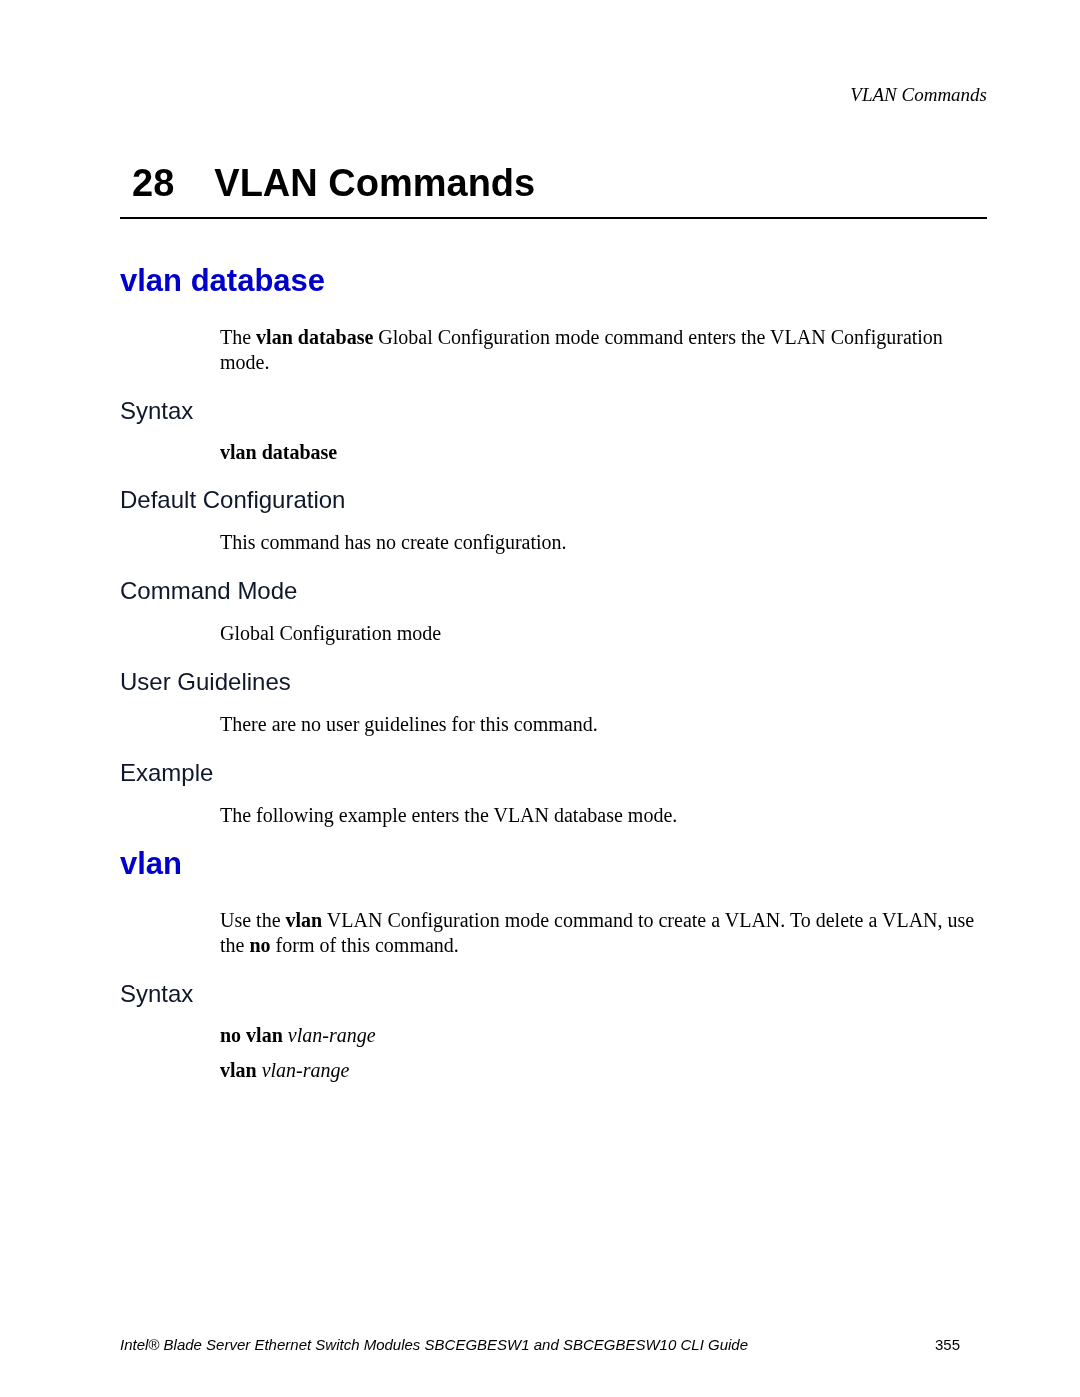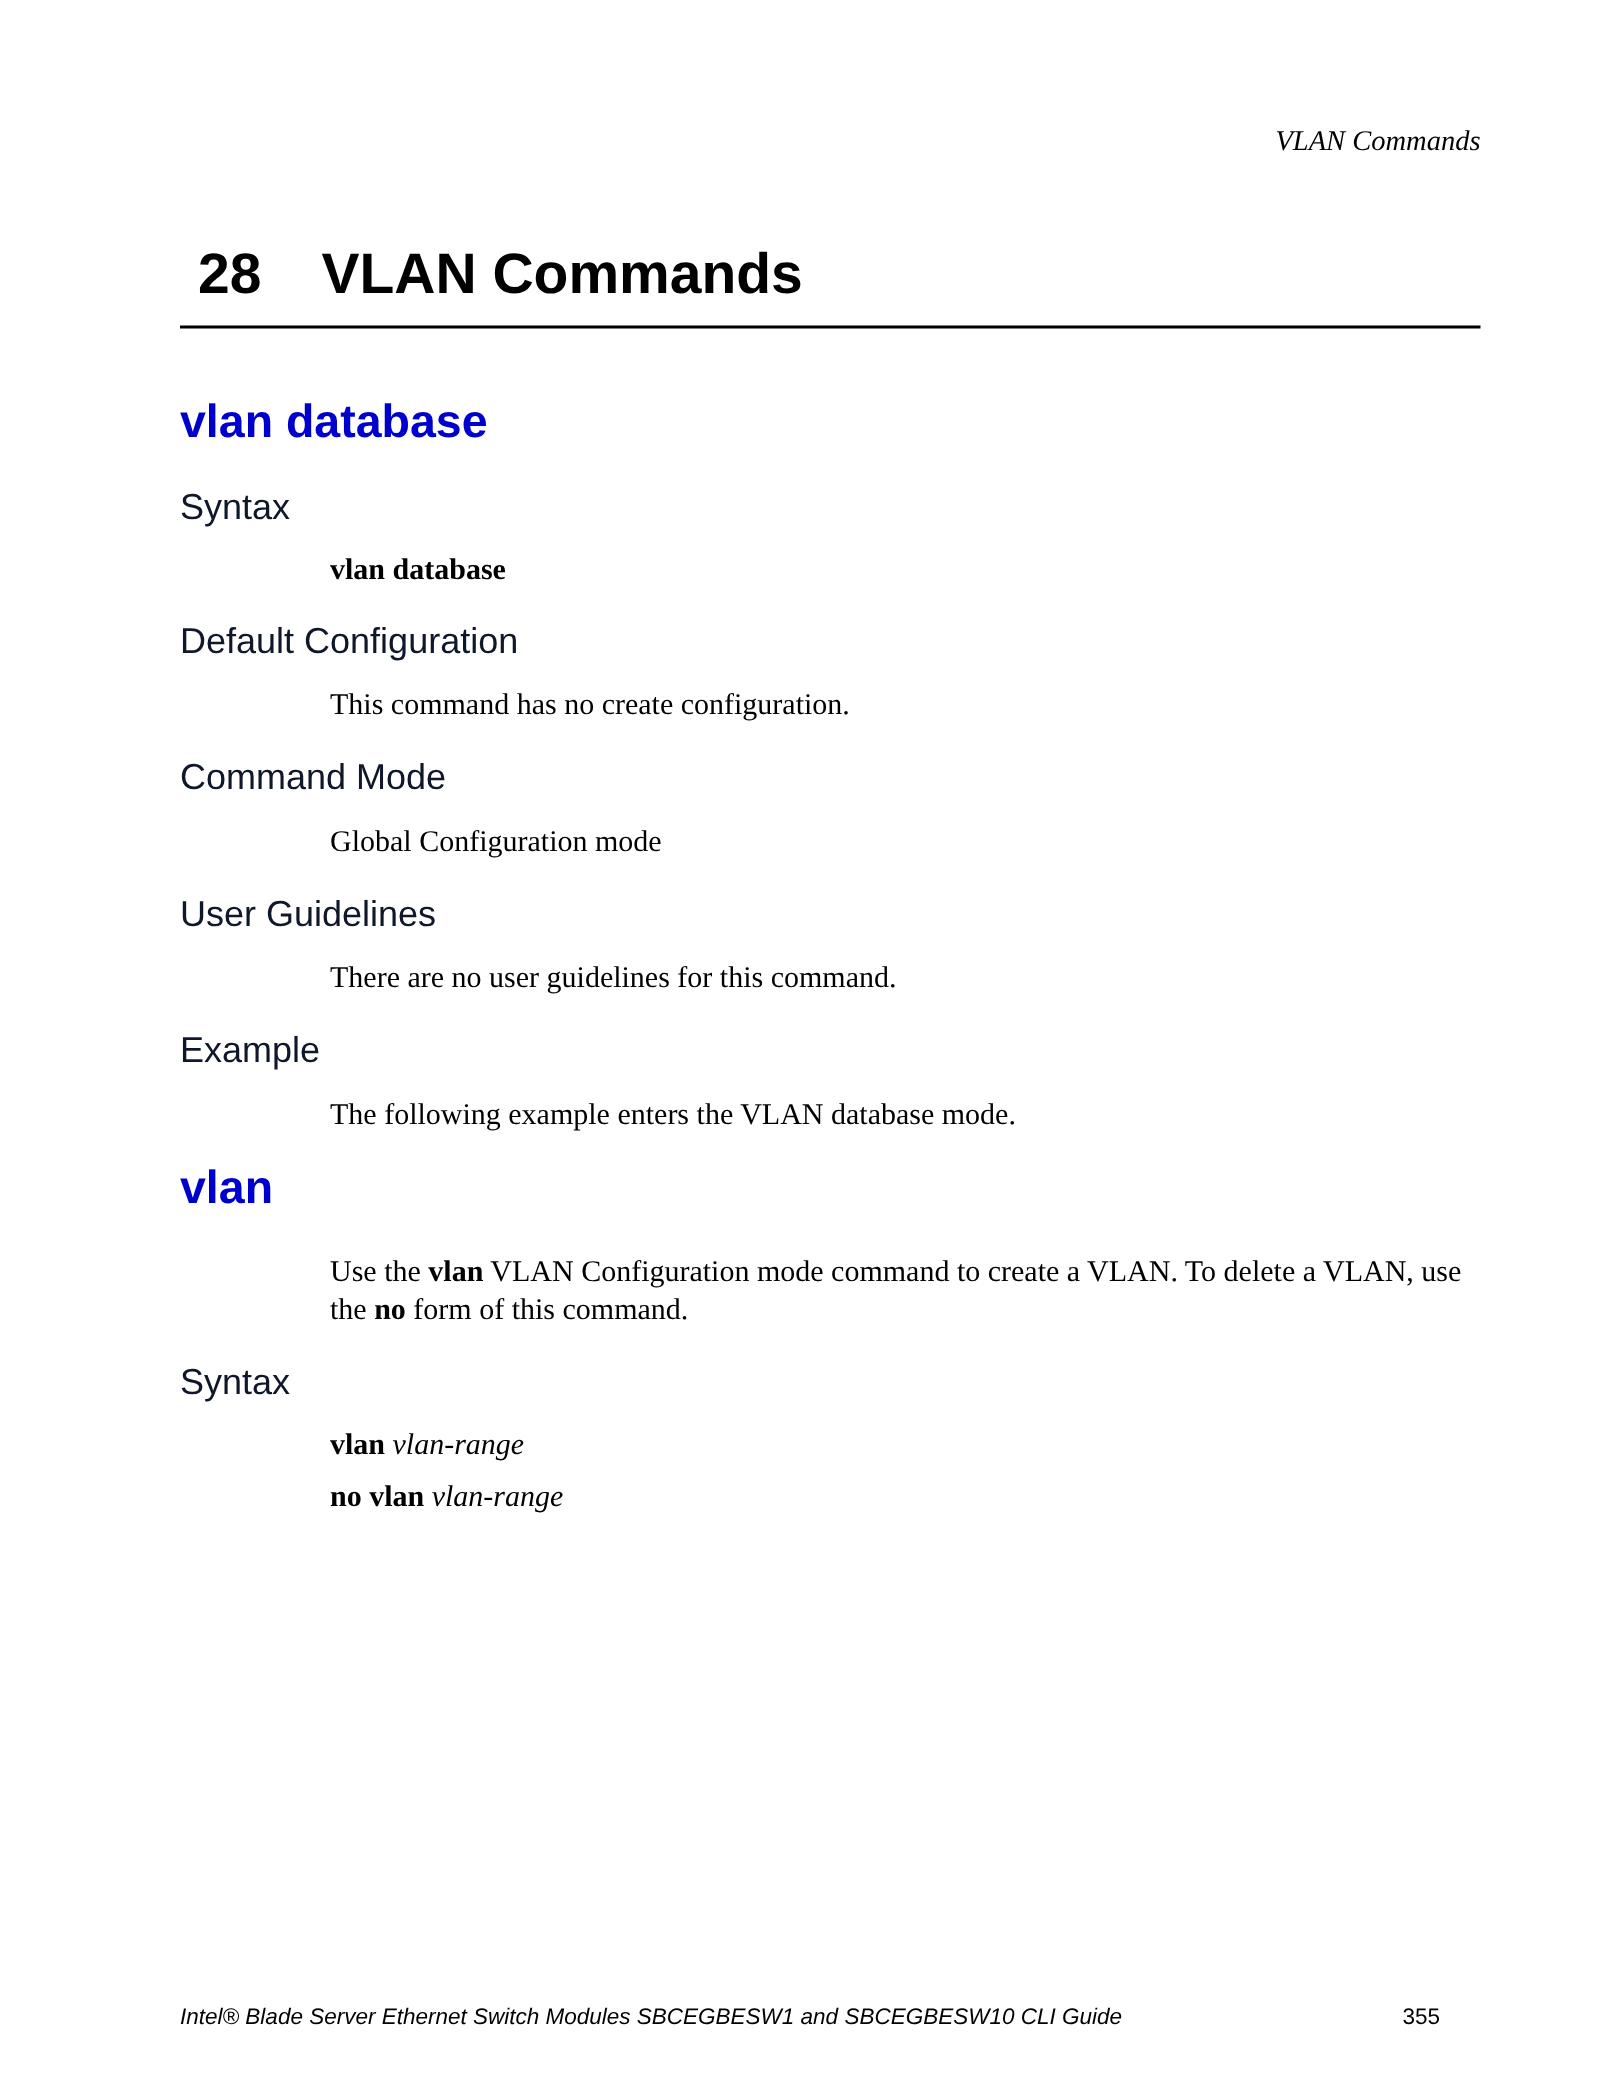--- a/index.html
+++ b/index.html
@@ -99,20 +99,23 @@
 
   <div class="running-header">VLAN Commands</div>
 
   <h1 class="chapter-heading">
     <span class="chapter-number">28</span><span>VLAN Commands</span>
   </h1>
   <hr class="chapter-rule">
 
   <h2 class="section-title">vlan database</h2>
 
+  <p class="body-text">
+    <span>The </span><span class="bold">vlan database</span><span> Global Configuration mode command enters the VLAN Configuration mode.</span>
+  </p>
 
   <h3 class="subsection-title">Syntax</h3>
   <p class="syntax-line">
     <span class="bold">vlan database</span>
   </p>
 
   <h3 class="subsection-title">Default Configuration</h3>
   <p class="body-text">This command has no create configuration.</p>
 
   <h3 class="subsection-title">Command Mode</h3>
@@ -125,25 +128,25 @@
   <p class="body-text">The following example enters the VLAN database mode.</p>
 
   <h2 class="section-title">vlan</h2>
 
   <p class="body-text">
     <span>Use the </span><span class="bold">vlan</span><span> VLAN Configuration mode command to create a VLAN. To delete a VLAN, use the </span><span class="bold">no</span><span> form of this command.</span>
   </p>
 
   <h3 class="subsection-title">Syntax</h3>
   <p class="syntax-line">
-    <span class="bold">vlan</span>
+    <span class="bold">no vlan</span>
     <span class="ital">vlan-range</span>
   </p>
   <p class="syntax-line">
-    <span class="bold">no vlan</span>
+    <span class="bold">vlan</span>
     <span class="ital">vlan-range</span>
   </p>
 
   <div class="footer">
     <span class="footer-left">Intel® Blade Server Ethernet Switch Modules SBCEGBESW1 and SBCEGBESW10 CLI Guide</span>
     <span class="footer-right">355</span>
   </div>
 
 </div>
 

